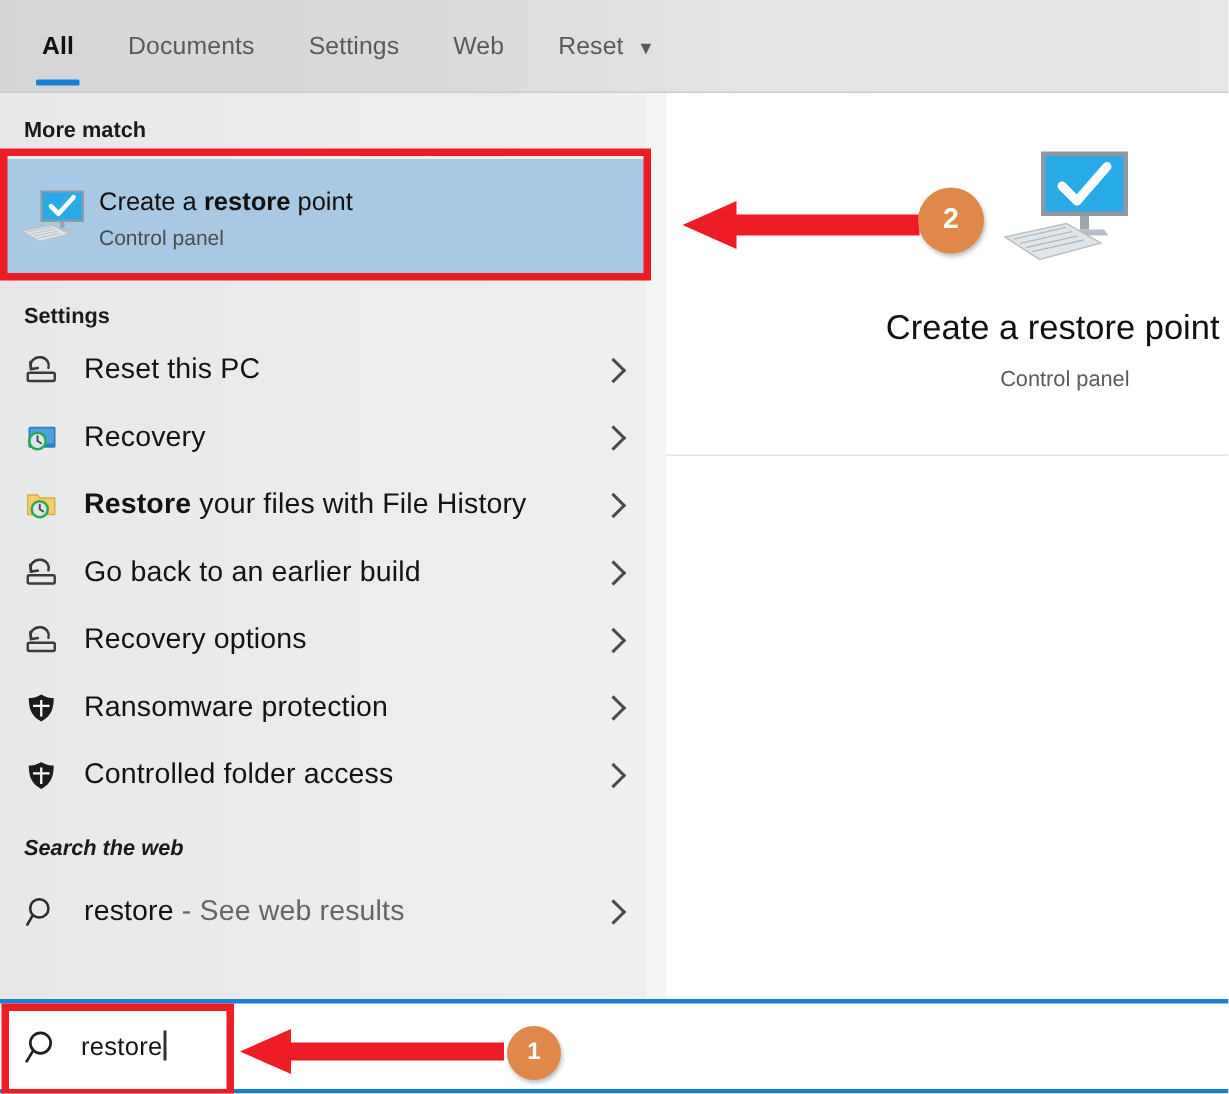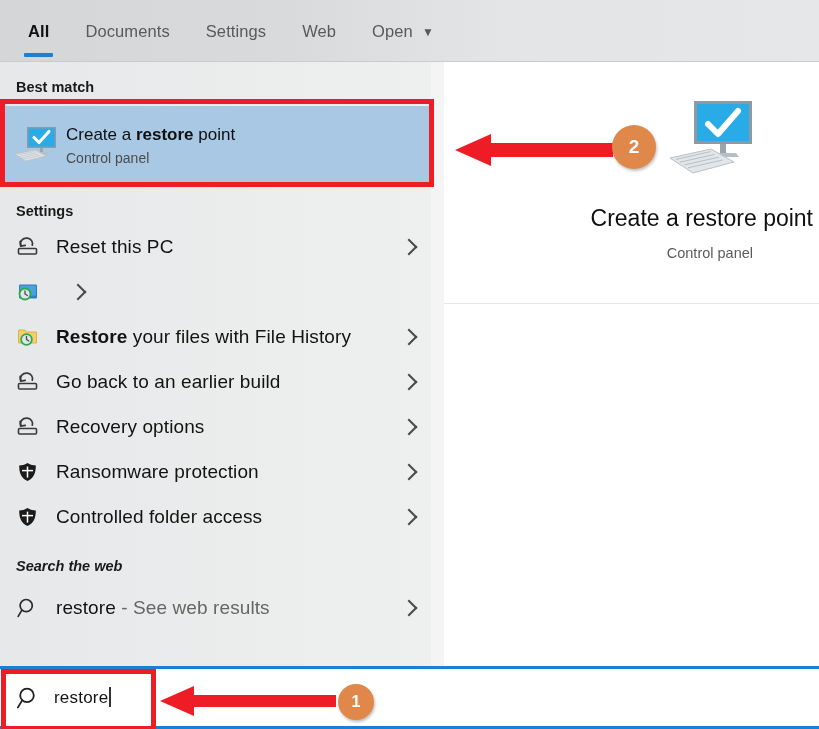--- a/index.html
+++ b/index.html
@@ -140,30 +140,30 @@
       <div class="tab">
           <span>Documents</span>
         </div>
       <div class="tab">
           <span>Settings</span>
         </div>
       <div class="tab">
           <span>Web</span>
         </div>
       <div class="tab">
-        <span>Open</span>
+        <span>Reset</span>
         <span class="caret">▼</span>
       </div>
     </div>
   </div>
   <div class="tabbar-underline"></div>
 
   <div class="leftpanel">
 
-    <div class="sect-head first">Best match</div>
+    <div class="sect-head first">More match</div>
 
     <div class="bestmatch">
       <div class="bm-icon">
         <svg width="46" height="40" viewBox="0 0 46 40">
           <g>
             <path d="M14 2 L43 2 L43 23 L14 23 Z" fill="#8e9aa3"></path>
             <path d="M15.5 3.5 L41.5 3.5 L41.5 21.5 L15.5 21.5 Z" fill="#29abe8"></path>
             <path d="M21 12.5 L26 17.5 L36 6.5" stroke="#ffffff" stroke-width="3.1" fill="none" stroke-linecap="round" stroke-linejoin="round"></path>
             <path d="M27 23 L30 23 L30 27 L27 27 Z" fill="#9aa5ae"></path>
             <path d="M22 27 L35 27 L36 29 L21 29 Z" fill="#b6bfc6"></path>
@@ -202,20 +202,21 @@
     <div class="listrow">
       <div class="lr-icon">
         <svg width="26" height="24" viewBox="0 0 26 24">
           <rect x="4" y="4.5" width="18" height="14" rx="1" fill="#2f7fc4"></rect>
           <rect x="5.2" y="5.6" width="15.6" height="10" fill="#4aa3dd"></rect>
           <circle cx="10" cy="14" r="6.4" fill="#2ea84f"></circle>
           <circle cx="10" cy="14" r="4.6" fill="#dfe6ea"></circle>
           <path d="M10 10.8 L10 14 L12.4 15.5" stroke="#4a4a4a" stroke-width="1.3" fill="none" stroke-linecap="round"></path>
         </svg>
       </div>
+      <div class="lr-label">Recovery</div>
       <div class="lr-chev">
           <i class="chev"></i>
         </div>
     </div>
 
     <div class="listrow">
       <div class="lr-icon">
         <svg width="26" height="24" viewBox="0 0 26 24">
           <path d="M3.5 5 L10 5 L11.6 7 L21.5 7 L21.5 18 L3.5 18 Z" fill="#f5d06a" stroke="#d8ae3c" stroke-width="0.9"></path>
           <circle cx="11.5" cy="14.5" r="6.2" fill="#2ea84f"></circle>

